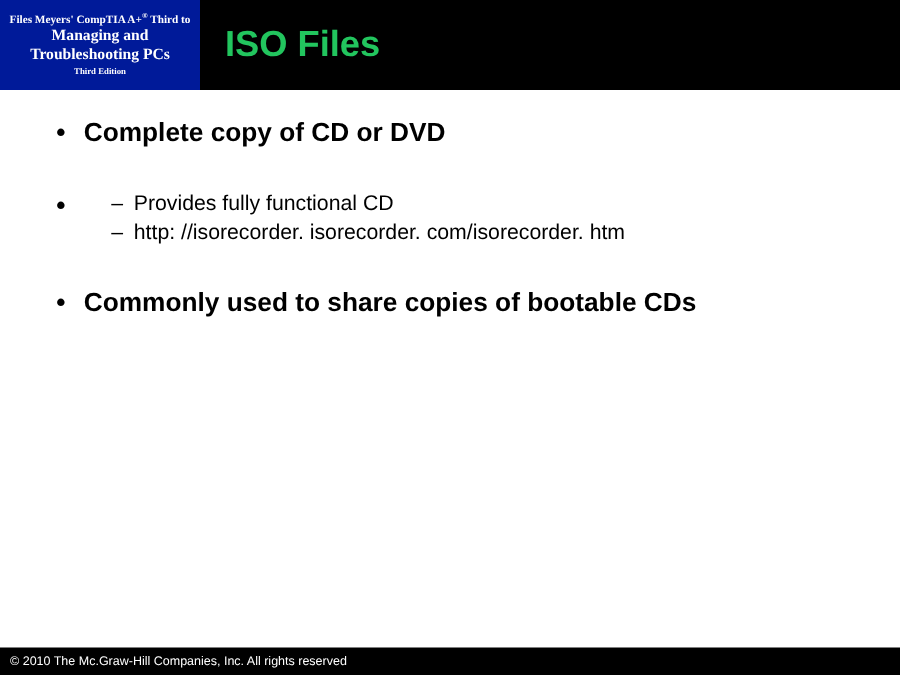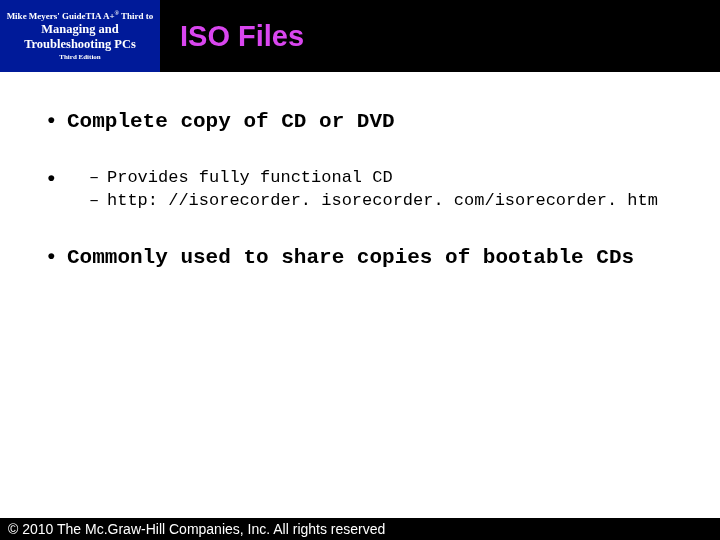--- a/index.html
+++ b/index.html
@@ -26,35 +26,34 @@
     text-align: center;
     line-height: 1.1;
     padding: 2px 4px;
     position: relative;
   }
   .book-line1 { font-size: 9px; font-weight: bold; }
   .book-line1 sup { font-size: 6px; }
   .book-line2 { font-size: 12.5px; font-weight: bold; margin-top: 1px; text-align: center; }
   .book-line3 { font-size: 7px; font-weight: bold; margin-top: 3px; }
   .title {
-    color: #d946ef;
+    color: #22c55e;
     font-weight: bold;
     font-size: 29px;
     align-self: center;
     margin-left: 20px;
     font-family: Verdana, Arial, sans-serif;
     text-align: right;
   }
   .content {
     position: absolute;
-    top: 109px;
+    top: 94px;
     left: 45px;
     right: 30px;
     color: #000;
-    font-family: Liberation Mono, monospace;
   }
   ul.top { list-style: none; }
   ul.top > li {
     font-weight: bold;
     font-size: 21px;
     margin-bottom: 32px;
     line-height: 1.25;
     position: relative;
     padding-left: 22px;
   }
@@ -80,35 +79,35 @@
     top: 0;
   }
   .footer {
     position: absolute;
     left: 0;
     bottom: 0;
     width: 720px;
     height: 22px;
     background: #000;
     color: #fff;
-    font-size: 14px;
+    font-size: 10px;
     display: flex;
     align-items: center;
     padding-left: 8px;
   }
 </style>
 </head>
 <body>
 
 <div class="slide">
 
   <div class="header-bar">
     <div class="book-box">
       <div class="book-line1">
-        <span>Mike Meyers' Guide</span><span>TIA</span>
+        <span>Files Meyers' Comp</span><span>TIA</span>
         <span>A+</span><sup>®</sup><span> Third to</span>
       </div>
       <div class="book-line2">Managing and</div>
       <div class="book-line2">Troubleshooting PCs</div>
       <div class="book-line3">Third Edition</div>
     </div>
     <div class="title">ISO Files</div>
   </div>
 
   <div class="content">

